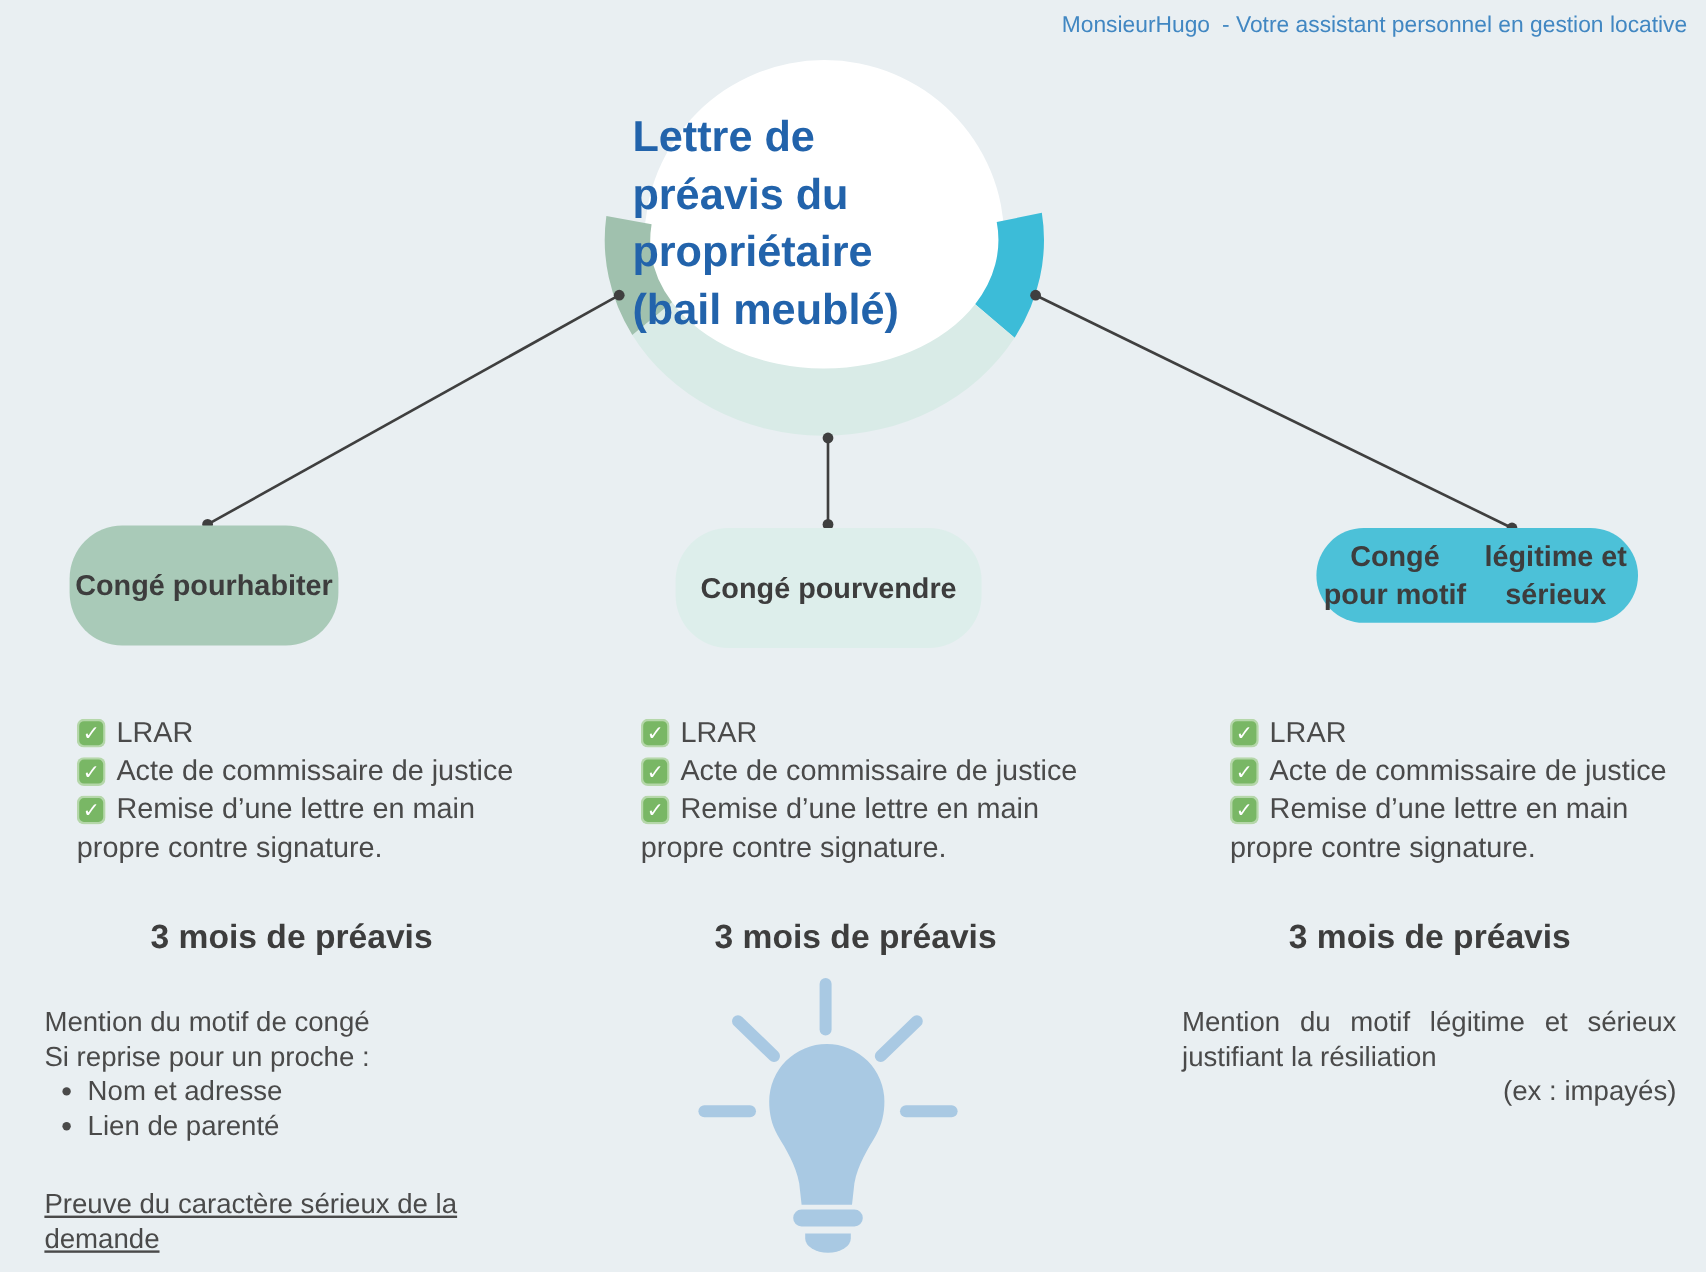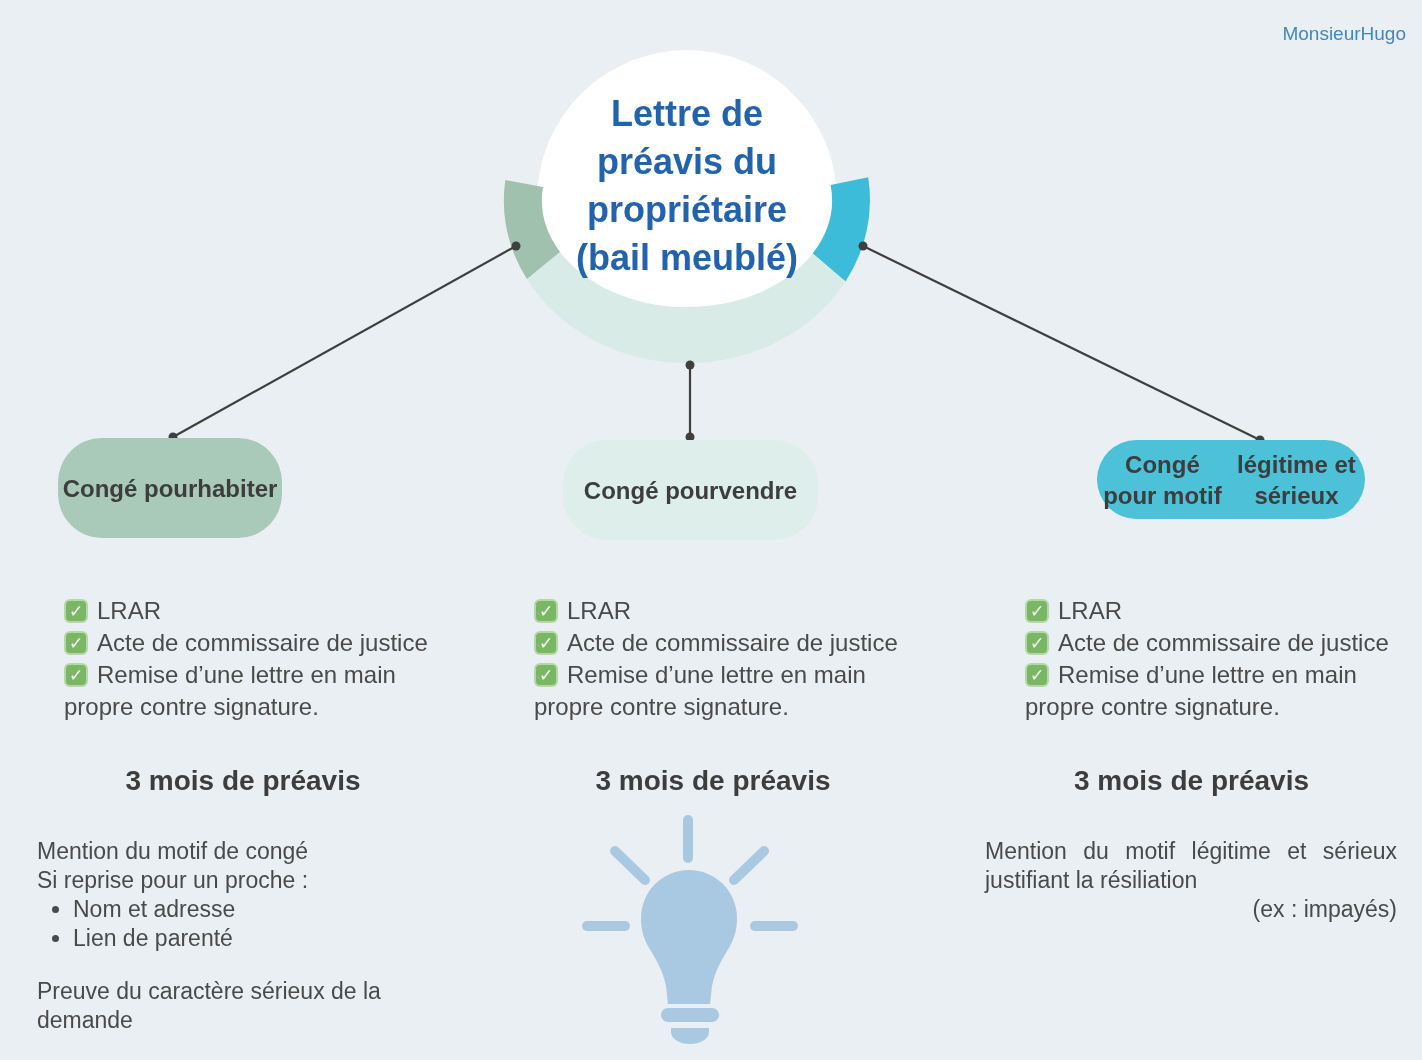--- a/index.html
+++ b/index.html
@@ -7,34 +7,34 @@
     --arc_green:#a0c1ae; --arc_pale:#d9ebe7; --arc_cyan:#3cbcd8;
     --box_green:#a9cab8; --box_pale:#ddeeeb; --box_cyan:#4cc1d8;
     --check_green:#79b765; --bulb_blue:#a9c9e3;
     --text_dark:#3d3d3d; --text_body:#4a4a4a; --connector:#3f3f3f;
   }
   *{margin:0;padding:0;box-sizing:border-box;}
   html,body{width:1422px;height:1060px;}
   body{font-family:"Liberation Sans","DejaVu Sans",sans-serif;background:var(--bg);}
   #page{position:relative;width:1422px;height:1060px;overflow:hidden;background:var(--bg);}
 
-  .header{position:absolute;top:23px;right:16px;font-size:19px;color:var(--header_blue);
+  .header{position:absolute;top:11px;right:16px;font-size:19px;color:var(--header_blue);
     display:flex;gap:10px;white-space:nowrap;}
   .header .brand{font-weight:400;}
 
   .bubble{position:absolute;left:537px;top:50px;width:300px;height:300px;border-radius:50%;
     background:#ffffff;}
   .overlay-svg{position:absolute;left:0;top:0;width:1422px;height:1060px;pointer-events:none;}
   .arc-green{fill:var(--arc_green);}
   .arc-pale{fill:var(--arc_pale);}
   .arc-cyan{fill:var(--arc_cyan);}
   .connector{stroke:var(--connector);stroke-width:2.2;fill:none;}
   .cdot{fill:var(--connector);}
 
-  .bubble-title{position:absolute;left:527px;top:90px;width:320px;text-align:center;
+  .bubble-title{position:absolute;left:527px;top:90px;width:320px;
     color:var(--title_blue);font-weight:bold;font-size:36px;line-height:48px;}
 
   .branch-box{position:absolute;border-radius:44px;display:flex;flex-direction:row;
     justify-content:center;align-items:center;text-align:center;
     color:var(--text_dark);font-weight:bold;font-size:24px;line-height:31px;}
   .box-habiter{left:58px;top:438px;width:224px;height:100px;background:var(--box_green);}
   .box-vendre{left:563px;top:440px;width:255px;height:100px;background:var(--box_pale);}
   .box-motif{left:1097px;top:440px;width:268px;height:79px;background:var(--box_cyan);}
 
   .column{position:absolute;top:595px;color:var(--text_body);font-size:24px;}
@@ -44,35 +44,36 @@
   .check-line{display:flex;align-items:center;height:32px;white-space:nowrap;padding-left:40px;}
   .checkbox{width:24px;height:24px;border-radius:6px;background:var(--check_green);
     border:2px solid rgba(255,255,255,.45);flex:0 0 auto;margin-right:9px;
     display:flex;align-items:center;justify-content:center;}
   .checkbox::before{content:"\2713";color:#fff;font-size:17px;font-weight:bold;line-height:1;}
   .notice{margin-top:42px;text-align:center;font-weight:bold;font-size:28px;color:var(--text_dark);}
   .details{margin-top:40px;font-size:23px;line-height:29px;}
   .col-1 .details{margin-left:13px;width:424px;}
   .details ul{list-style:disc;margin:0 0 0 36px;}
   .details ul li::marker{color:var(--text_body);}
-  .details .footer-par{margin-top:24px;}
+  .details .footer-par{margin-top:36px;text-decoration:underline;}
   .col-3 .details{width:412px;text-align:justify;}
   .col-3 .details .example{text-align:right;}
 
   .bulb-wrap{position:absolute;left:570px;top:800px;width:250px;height:260px;}
   .bulb{fill:var(--bulb_blue);}
   .ray{stroke:var(--bulb_blue);stroke-width:10;stroke-linecap:round;fill:none;}
 </style>
 </head>
 <body>
 
 <div id="page">
 
   <div class="header">
     <span class="brand">MonsieurHugo</span>
+    <span class="tagline">- Votre assistant personnel en gestion locative</span>
   </div>
 
   <div class="bubble"></div>
 
   <svg class="overlay-svg" viewBox="0 0 1422 1060">
 
     <path class="arc-cyan" d="M868.2,177.3 A183,163 0 0 1 845.5,281.5 L812.6,253.5 A145,107 0 0 0 830.6,185.1 Z"></path>
     <path class="arc-pale" d="M845.5,281.5 A183,163 0 0 1 526.9,279.1 L560.1,251.9 A145,107 0 0 0 812.6,253.5 Z"></path>
     <path class="arc-green" d="M526.9,279.1 A183,163 0 0 1 505.3,180.1 L543.0,186.9 A145,107 0 0 0 560.1,251.9 Z"></path>
 

